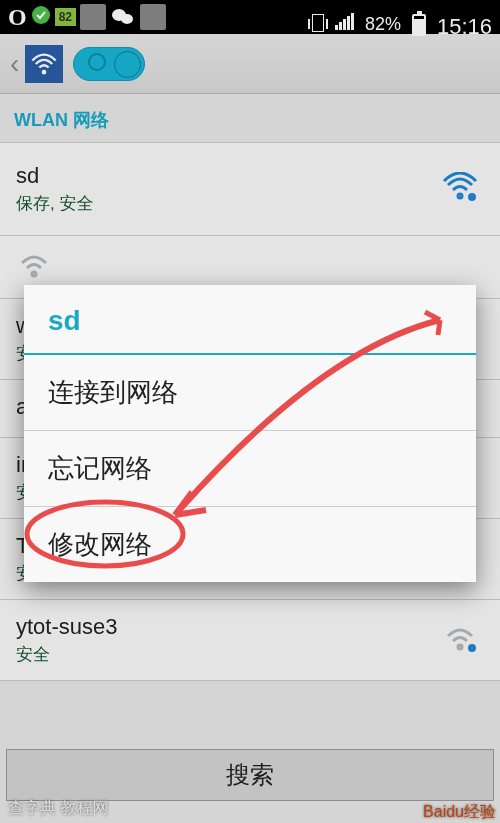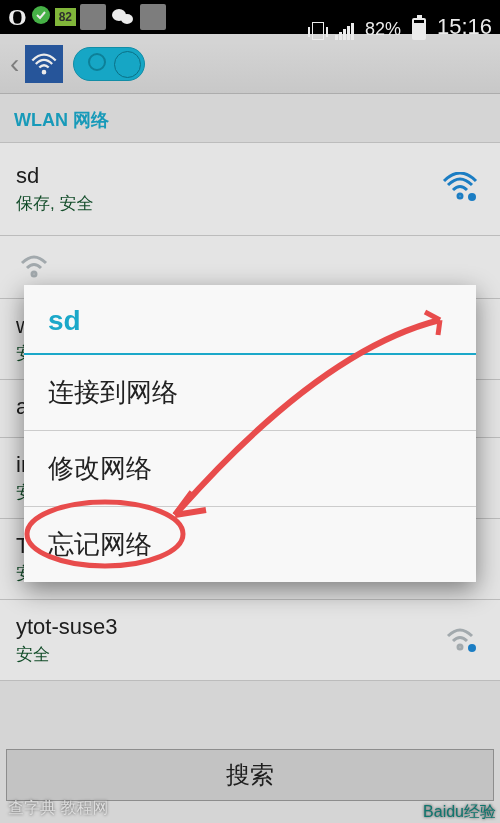--- a/index.html
+++ b/index.html
@@ -1,20 +1,20 @@
 <!DOCTYPE html>
 <html><head>
   <meta charset="utf-8">
   <style>
     * { margin: 0; padding: 0; box-sizing: border-box; font-family: sans-serif; }
     body { width: 500px; height: 823px; background: #e8e8e8; position: relative; overflow: hidden; }
     
     .status-bar { height: 34px; background: #000; display: flex; align-items: center; justify-content: space-between; padding: 0 8px; color: #fff; font-size: 18px; }
     .status-left { display: flex; align-items: center; gap: 4px; }
-    .status-right { display: flex; align-items: flex-end; gap: 11px; margin-top: 20px; }
+    .status-right { display: flex; align-items: flex-start; gap: 11px; margin-top: 20px; }
     .status-o { font-family: serif; font-size: 24px; font-weight: bold; }
     .battery-green { background: #8cc63f; color: #333; font-size: 12px; padding: 2px 4px; border-radius: 0; font-weight: bold; }
     .avatar { width: 26px; height: 26px; border-radius: 2px; background: #888; display: inline-block; }
     .wechat-icon { width: 26px; height: 26px; display: flex; align-items: center; justify-content: center; }
     .signal-bars { display: inline-flex; align-items: flex-end; gap: 1px; height: 16px; }
     .signal-bars span { width: 3px; background: #fff; }
     .signal-bars span:nth-child(1) { height: 5px; }
     .signal-bars span:nth-child(2) { height: 8px; }
     .signal-bars span:nth-child(3) { height: 11px; }
     .signal-bars span:nth-child(4) { height: 14px; }
@@ -47,21 +47,21 @@
     .search-btn { position: absolute; bottom: 22px; left: 6px; right: 6px; height: 52px; background: #d4d4d4; border: 1.5px solid #999; display: flex; align-items: center; justify-content: center; font-size: 24px; color: #222; font-weight: 500; }
     
     .dialog-overlay { position: absolute; top: 0; left: 0; right: 0; bottom: 0; background: rgba(0,0,0,0.08); }
     .dialog { position: absolute; top: 285px; left: 24px; right: 24px; background: #f8f8f8; box-shadow: 0 8px 24px rgba(0,0,0,0.45); }
     .dialog-title { padding: 20px 24px 16px; font-size: 28px; color: #1ba8c9; font-weight: bold; border-bottom: 2px solid #1ba8c9; }
     .dialog-option { padding: 20px 24px; font-size: 26px; color: #222; border-bottom: 1px solid #ccc; }
     .dialog-option:last-child { border-bottom: none; }
     
     .annotation { position: absolute; top: 300px; left: 20px; right: 20px; height: 280px; pointer-events: none; z-index: 100; }
     
-    .watermark { position: absolute; bottom: 2px; right: 4px; font-size: 13px; color: #0f766e; text-shadow: 0 0 3px rgba(0,0,0,0.7); z-index: 200; text-align: center; line-height: 1.2;}
+    .watermark { position: absolute; bottom: 2px; right: 4px; font-size: 13px; color: #c2410c; text-shadow: 0 0 3px rgba(0,0,0,0.7); z-index: 200; text-align: center; line-height: 1.2;}
     .watermark-left { position: absolute; bottom: 4px; left: 8px; font-size: 16px; color: #ddd; text-shadow: 0 0 3px rgba(0,0,0,0.6); z-index: 200; }
   </style>
 </head>
 <body>
 
 <div class="status-bar">
   <div class="status-left">
     <span class="status-o">O</span>
     <span>
       <svg width="20" height="20" viewBox="0 0 20 20">
@@ -172,22 +172,22 @@
     </span>
   </div>
 </div>
 
 <div class="search-btn">搜索</div>
 
 <div class="dialog-overlay"></div>
 <div class="dialog">
   <div class="dialog-title">sd</div>
   <div class="dialog-option">连接到网络</div>
+  <div class="dialog-option">忘记网络</div>
   <div class="dialog-option">修改网络</div>
-  <div class="dialog-option">忘记网络</div>
 </div>
 
 <svg class="annotation" viewBox="0 0 460 280">
   <ellipse cx="85" cy="234" rx="78" ry="32" stroke="#e84c4c" stroke-width="5" fill="none"></ellipse>
   <path d="M 420 20 Q 300 50 155 215" stroke="#e84c4c" stroke-width="6" fill="none"></path>
   <path d="M 155 215 L 172 192 M 155 215 L 186 210" stroke="#e84c4c" stroke-width="6" fill="none"></path>
   <path d="M 420 20 L 405 12 M 420 20 L 418 35" stroke="#e84c4c" stroke-width="5" fill="none"></path>
 </svg>
 
 <div class="watermark-left">查字典 教程网</div>

